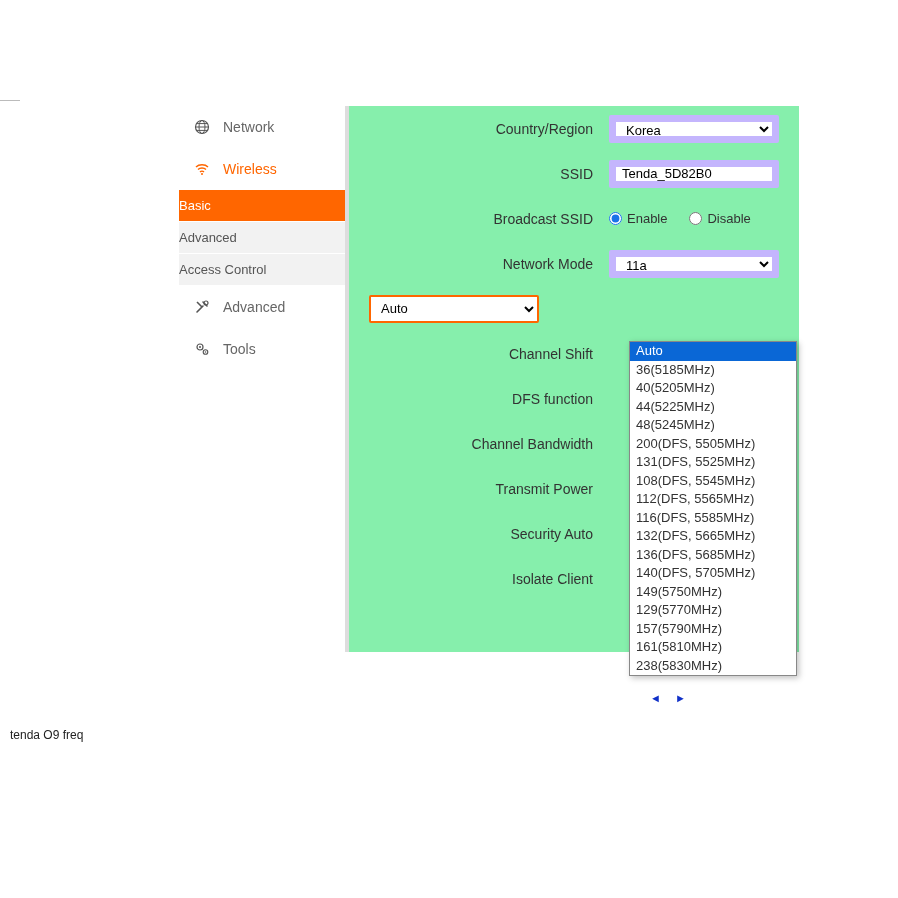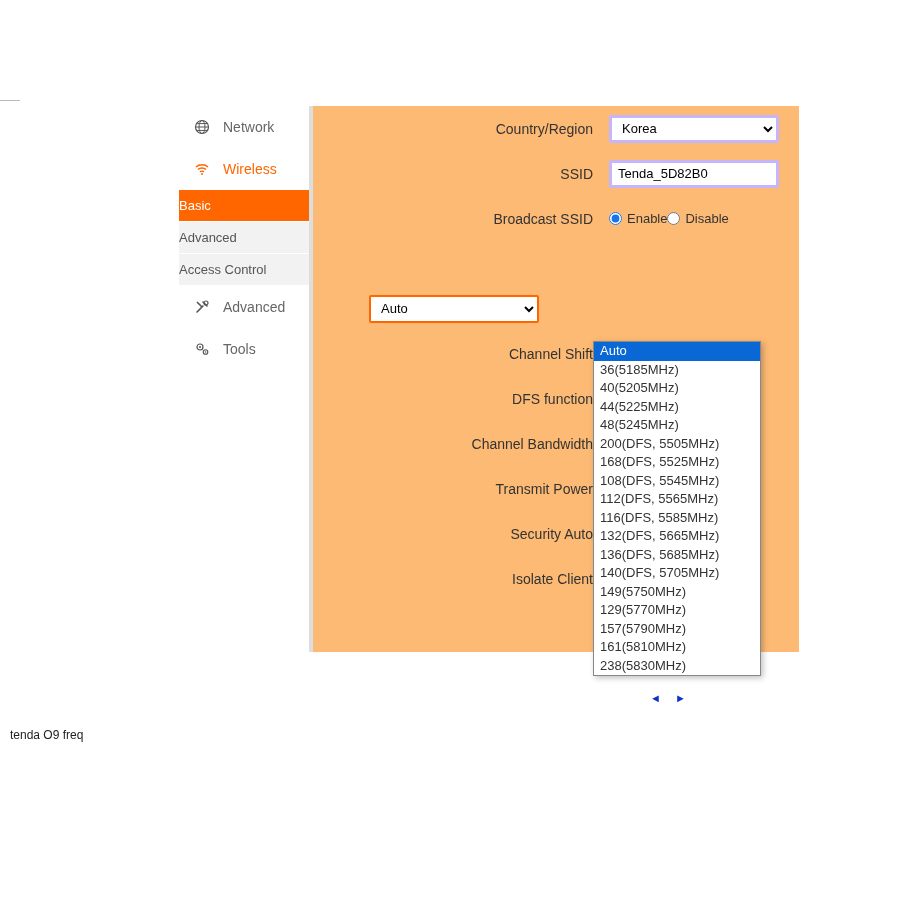--- a/index.html
+++ b/index.html
@@ -19,21 +19,21 @@
     width: 20px;
     height: 1px;
     background: #bbb;
   }
   .panel {
     position: absolute;
     top: 106px;
     left: 179px;
     width: 620px;
     height: 546px;
-    background: #fdba74;
+    background: #86efac;
     display: flex;
   }
   .sidebar {
     width: 176px;
     background: #fff;
     border-right: 4px solid #ddd;
   }
   .nav-item {
     display: flex;
     align-items: center;
@@ -64,48 +64,49 @@
     cursor: pointer;
     font-size: 13px;
     border-bottom: 1px solid #fff;
   }
   .subnav-item.selected {
     background: #ff6600;
     color: #fff;
   }
   .content {
     flex: 1;
-    padding-left: 56px;
+    padding-left: 20px;
     padding-right: 20px;
   }
   .form-row {
     display: flex;
     align-items: center;
     height: 45px;
   }
   .form-label {
     width: 240px;
     text-align: right;
     padding-right: 16px;
     color: #333;
     font-size: 14px;
   }
   select, input[type=text] {
     width: 170px;
     height: 28px;
-    border: 3px solid #c4b5fd;
+    border: 7px solid #c4b5fd;
     border-radius: 2px;
     padding: 0 6px;
     font-size: 13px;
     font-family: inherit;
     background: #fff;
   }
   .radio-group {
     display: flex;
     align-items: center;
+    gap: 22px;
   }
   .radio-opt {
     display: flex;
     align-items: center;
     gap: 5px;
     font-size: 13px;
     cursor: pointer;
   }
   .radio-opt input { accent-color: #1a73e8; }
   .channel-select {
@@ -246,20 +247,24 @@
           <span>Enable</span>
         </label>
         <label class="radio-opt">
           <input type="radio" name="bcast" style="">
           <span>Disable</span>
         </label>
       </div>
     </div>
 
     <div class="form-row">
+      <div class="form-label">Network Mode</div>
+      <select>
+        <option>11a</option>
+      </select>
     </div>
 
     <div class="form-row">
       <select class="channel-select">
         <option>Auto</option>
       </select>
     </div>
 
     <div class="form-row">
       <div class="form-label">Channel Shift</div>
@@ -285,21 +290,21 @@
       <div class="form-label">Isolate Client</div>
     </div>
 
     <div class="dropdown-panel" id="channel-dropdown">
         <div class="opt selected">Auto</div>
         <div class="opt">36(5185MHz)</div>
         <div class="opt">40(5205MHz)</div>
         <div class="opt">44(5225MHz)</div>
         <div class="opt">48(5245MHz)</div>
         <div class="opt">200(DFS, 5505MHz)</div>
-        <div class="opt">168(DFS, 5525MHz)</div>
+        <div class="opt">131(DFS, 5525MHz)</div>
         <div class="opt">108(DFS, 5545MHz)</div>
         <div class="opt">112(DFS, 5565MHz)</div>
         <div class="opt">116(DFS, 5585MHz)</div>
         <div class="opt">132(DFS, 5665MHz)</div>
         <div class="opt">136(DFS, 5685MHz)</div>
         <div class="opt">140(DFS, 5705MHz)</div>
         <div class="opt">149(5750MHz)</div>
         <div class="opt">129(5770MHz)</div>
         <div class="opt">157(5790MHz)</div>
         <div class="opt">161(5810MHz)</div>

